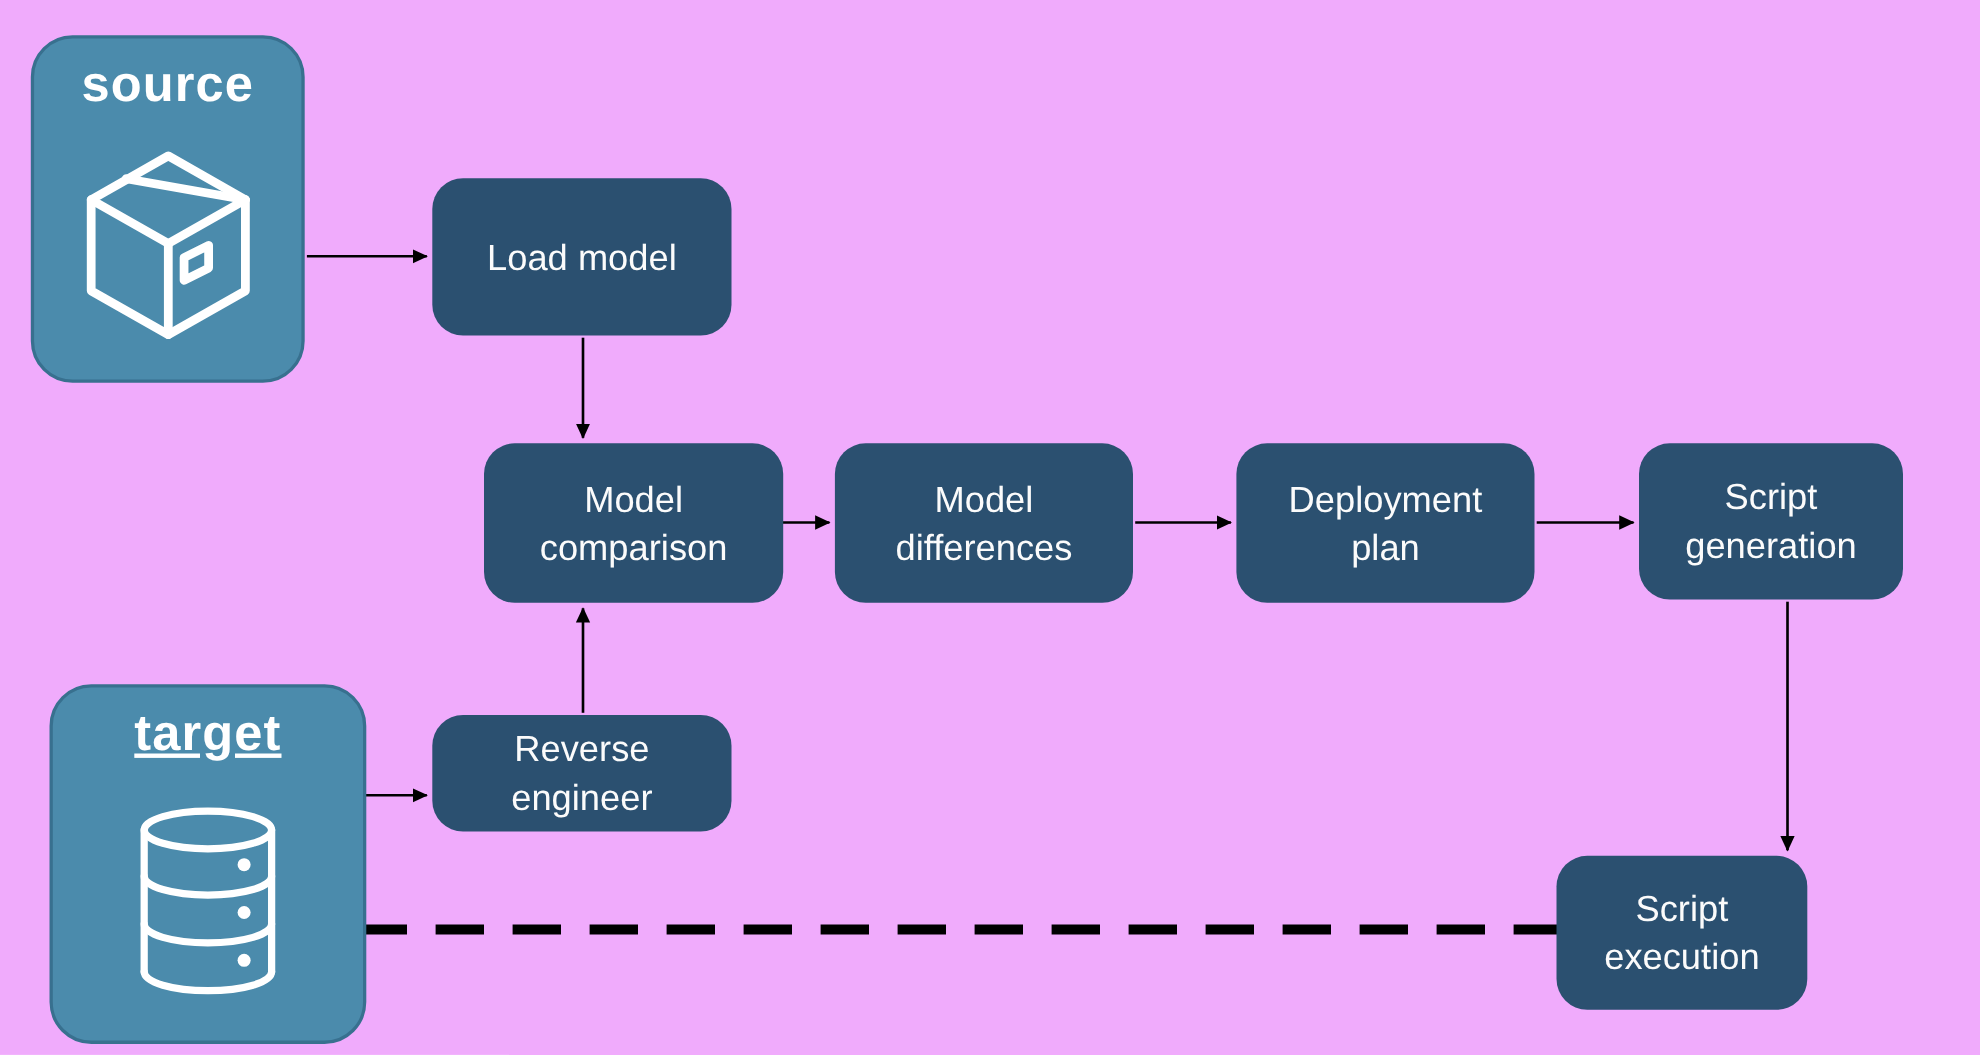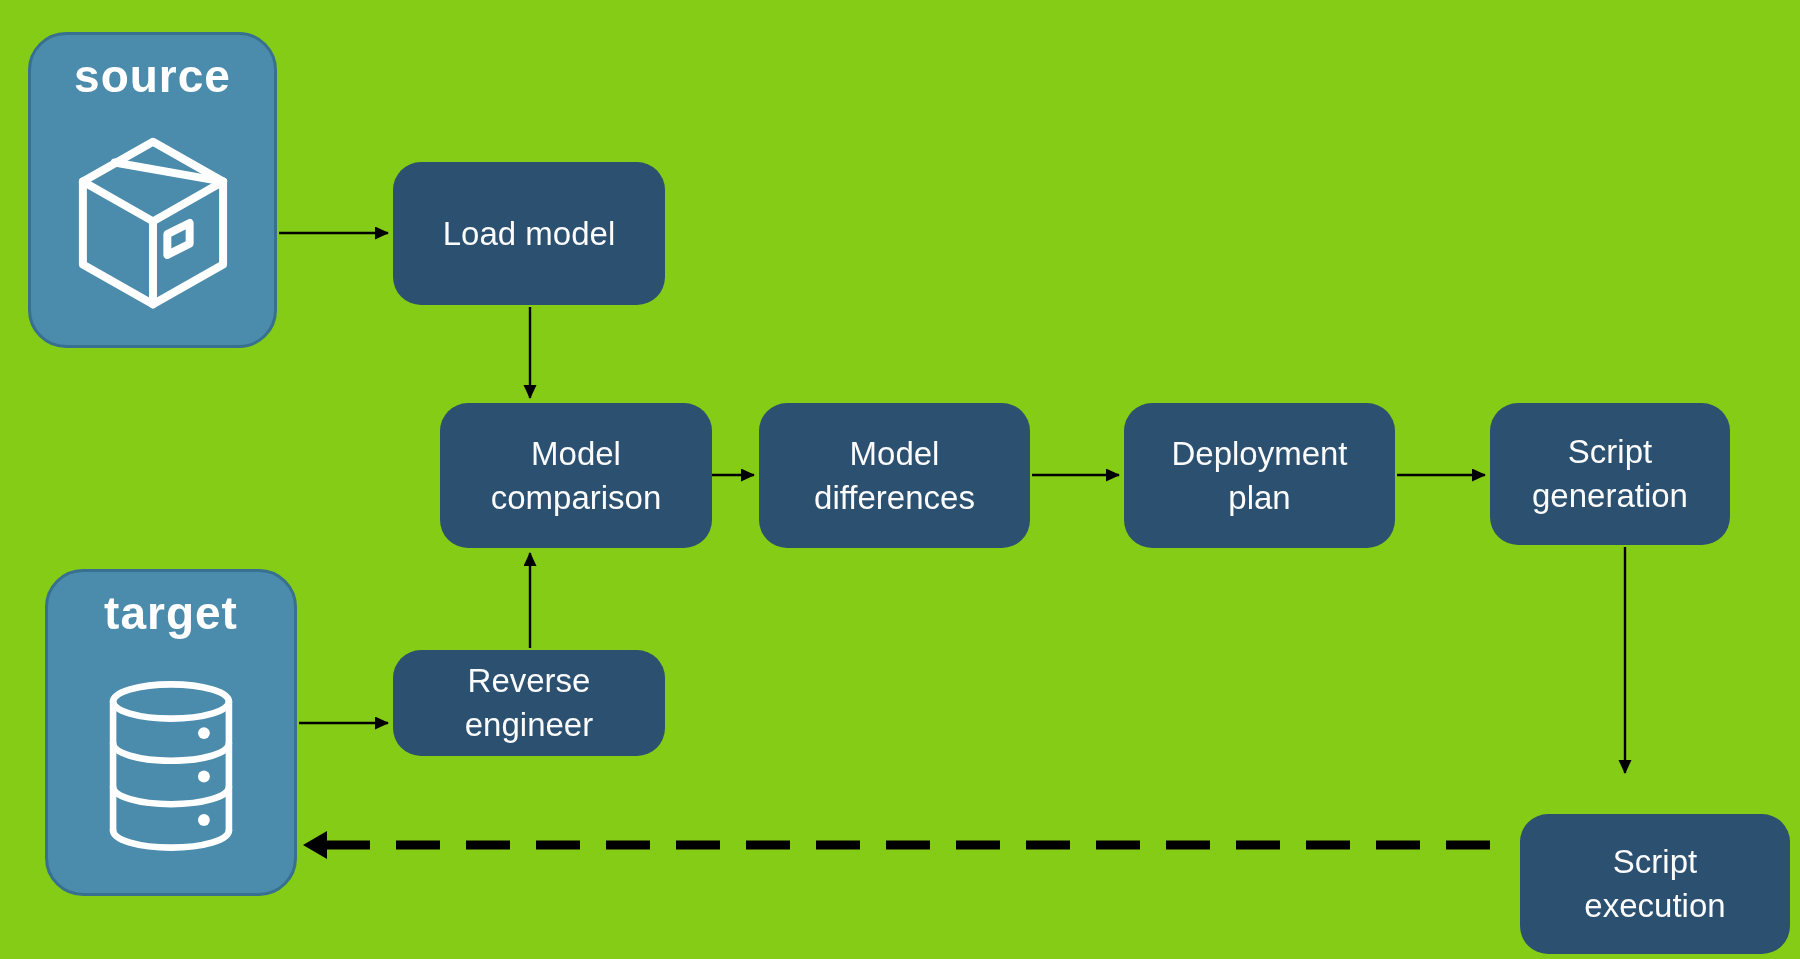--- a/index.html
+++ b/index.html
@@ -5,21 +5,21 @@
   html, body {
     margin: 0;
     padding: 0;
     background: #ffffff;
     font-family: "Liberation Sans", sans-serif;
   }
   .canvas {
     position: relative;
     width: 1800px;
     height: 959px;
-    background: #84cc16;
+    background: #f0abfc;
     overflow: hidden;
   }
   .connector-layer {
     position: absolute;
     left: 0; top: 0;
     width: 1800px;
     height: 959px;
     z-index: 1;
   }
   .node {
@@ -57,28 +57,28 @@
     align-items: center;
     justify-content: center;
     text-align: center;
     color: #fbfbfb;
     font-size: 33px;
     line-height: 1.32;
     padding: 0 36px;
   }
   
   #n-source        { left: 28px;   top: 32px;  width: 249px; height: 316px; }
-  #n-target        { left: 45px;   top: 569px; width: 252px; height: 327px; }
+  #n-target        { left: 45px;   top: 622px; width: 288px; height: 327px; text-decoration: underline; }
   #n-load-model    { left: 393px;  top: 162px; width: 272px; height: 143px; }
   #n-model-comparison  { left: 396px;  top: 403px; width: 272px; height: 145px; margin-left: 44px; }
   #n-model-differences { left: 759px;  top: 403px; width: 271px; height: 145px; }
   #n-deployment-plan   { left: 1124px; top: 403px; width: 271px; height: 145px; }
   #n-script-generation { left: 1490px; top: 403px; width: 240px; height: 142px; }
   #n-reverse-engineer  { left: 393px;  top: 650px; width: 272px; height: 106px; }
-  #n-script-execution  { left: 1520px; top: 778px; width: 270px; height: 140px; margin-top: 36px; }
+  #n-script-execution  { left: 1415px; top: 778px; width: 228px; height: 140px; }
   .edge { stroke: #000000; fill: none; }
   .edge-thin { stroke-width: 2.4px; }
   .edge-dashed { stroke-width: 9px; stroke-dasharray: 44 26; }
 </style>
 </head>
 <body>
 
 <div class="canvas">
 
   <svg class="connector-layer" viewBox="0 0 1800 959" xmlns="http://www.w3.org/2000/svg">

